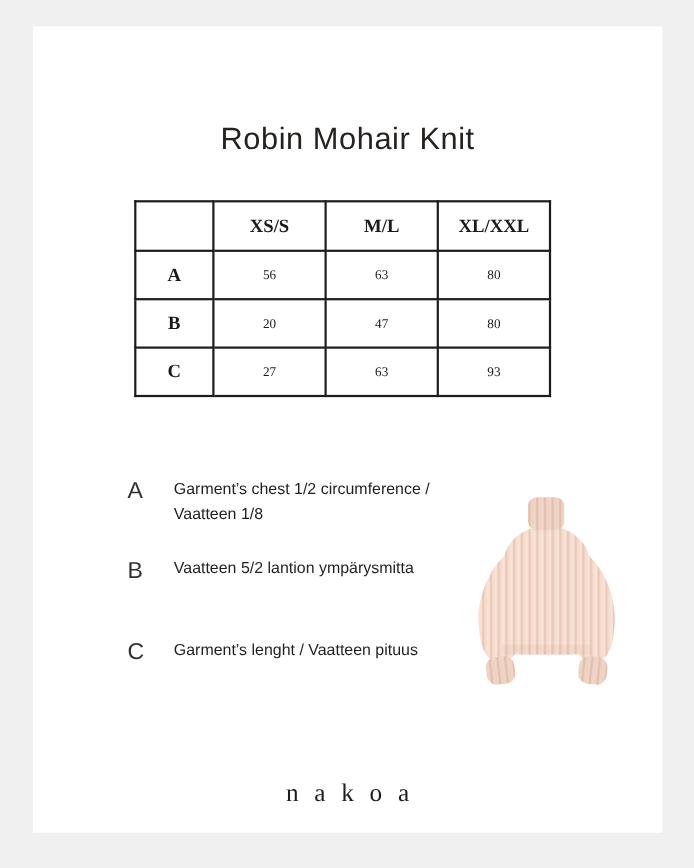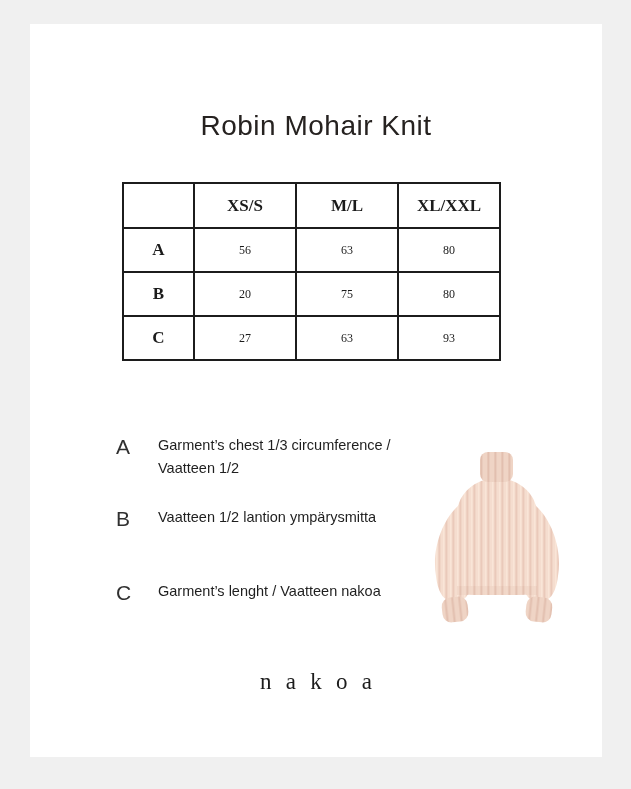--- a/index.html
+++ b/index.html
@@ -78,21 +78,21 @@
   .legend-b { top: 482px; }
   .legend-c { top: 556px; }
 
   .product-photo {
     position: absolute;
     left: 397px; top: 424px;
     width: 150px; height: 180px;
   }
   .logo {
     position: absolute;
-    left: 0; top: 645px;
+    left: 0; top: 684px;
     width: 572px;
     text-align: center;
     font-family: "Liberation Serif", serif;
     font-size: 23px;
     color: #1c1c1c;
     letter-spacing: 0.62em;
     padding-left: 0.62em; 
   }
 </style>
 </head>
@@ -121,50 +121,50 @@
       <tbody>
         <tr>
           <td class="row-label">A</td>
           <td>56</td>
           <td>63</td>
           <td>80</td>
         </tr>
         <tr>
           <td class="row-label">B</td>
           <td>20</td>
-          <td>75</td>
+          <td>47</td>
           <td>80</td>
         </tr>
         <tr>
           <td class="row-label">C</td>
           <td>27</td>
           <td>63</td>
           <td>93</td>
         </tr>
       </tbody>
     </table>
 
     <div class="legend-item legend-a">
       <div class="legend-letter">A</div>
       <div class="legend-text">
-        <div>Garment’s chest 1/3 circumference / Vaatteen 1/2</div>
+        <div>Garment’s chest 1/2 circumference / Vaatteen 1/8</div>
       </div>
     </div>
 
     <div class="legend-item legend-b">
       <div class="legend-letter">B</div>
       <div class="legend-text">
-        <div>Vaatteen 1/2 lantion ympärysmitta</div>
+        <div>Vaatteen 5/2 lantion ympärysmitta</div>
       </div>
     </div>
 
     <div class="legend-item legend-c">
       <div class="legend-letter">C</div>
       <div class="legend-text">
-        <div>Garment’s lenght / Vaatteen nakoa</div>
+        <div>Garment’s lenght / Vaatteen pituus</div>
       </div>
     </div>
 
     <div class="product-photo">
       <svg width="150" height="180" viewBox="0 0 150 180" xmlns="http://www.w3.org/2000/svg">
         <defs>
           <pattern id="rib" width="7" height="8" patternUnits="userSpaceOnUse">
             <rect width="7" height="8" fill="#f5ddcf"></rect>
             <rect x="4.4" width="2" height="8" fill="#eac9ba"></rect>
             <rect x="2.2" width="1" height="8" fill="#fae8da"></rect>

